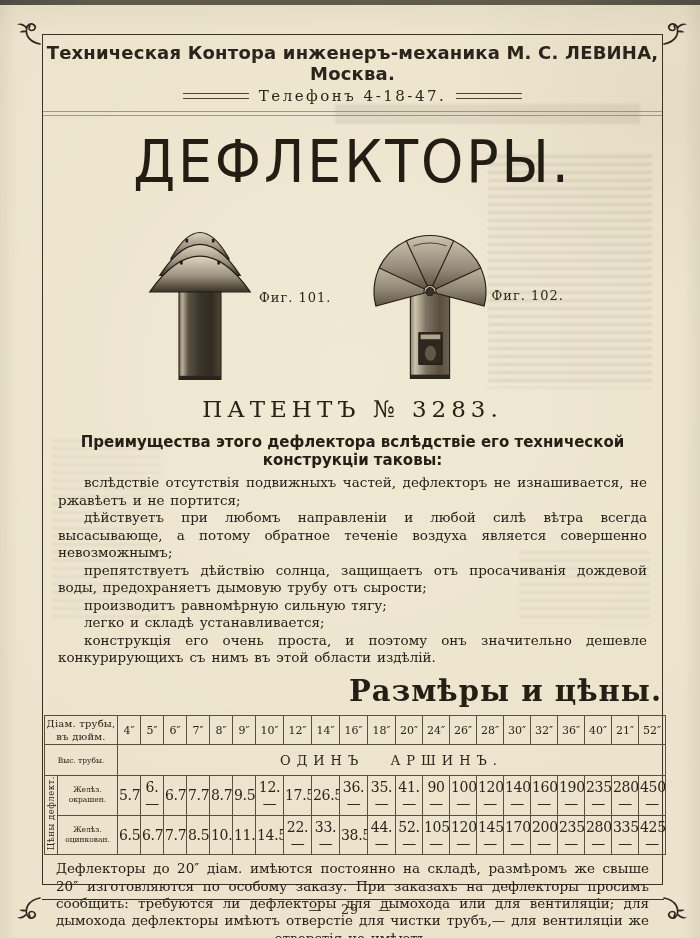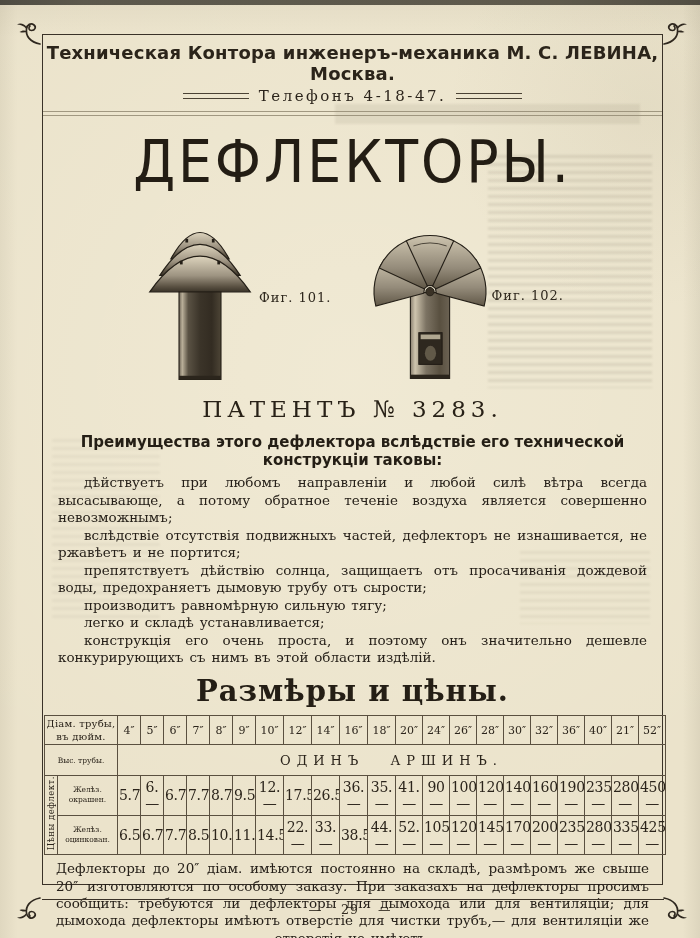--- a/index.html
+++ b/index.html
@@ -49,21 +49,21 @@
   .fig-caption{margin-top:5px;font-size:13px;letter-spacing:1px;color:#2e271d;}
 
   .patent{margin-top:12px;text-align:center;font-size:23px;letter-spacing:5px;color:#282117;}
 
   .adv-heading{margin-top:11px;text-align:center;font-family:"DejaVu Sans", sans-serif;
     font-weight:bold;font-size:15px;color:#241e15;}
   .advantages{margin:5px 15px 0;}
   .adv-p{margin:0;font-size:13.5px;line-height:1.3;text-align:justify;text-indent:26px;
     word-spacing:1.5px;color:#262019;}
 
-  .sizes-heading{margin-top:7px;text-align:center;font-weight:bold;font-size:29px;
+  .sizes-heading{margin-top:7px;text-align:right;font-weight:bold;font-size:29px;
     letter-spacing:1px;color:#241e15;}
 
   table.prices{margin:7px 1px 0;width:calc(100% - 2px);border-collapse:collapse;table-layout:fixed;}
   table.prices td{border:1px solid #5a5040;text-align:center;vertical-align:middle;
     padding:0 1px;overflow:hidden;}
   table.prices{border:1.6px solid #3a3228;}
   td.corner{font-size:10px;line-height:1.3;letter-spacing:.2px;}
   td.diam{font-size:11px;height:28px;}
   td.hlabel{font-size:7.5px;}
   td.arshin{font-size:13px;letter-spacing:6px;word-spacing:16px;height:30px;}
@@ -190,22 +190,22 @@
         <ellipse cx="65.5" cy="162" rx="6" ry="8" fill="#6a6150" opacity=".85"></ellipse>
       </svg>
       <div class="fig-caption">Фиг. 102.</div>
     </div>
   </div>
 
   <div class="patent">ПАТЕНТЪ № 3283.</div>
 
   <div class="adv-heading">Преимущества этого дефлектора вслѣдствіе его технической конструкціи таковы:</div>
   <div class="advantages">
+      <p class="adv-p">вслѣдствіе отсутствія подвижныхъ частей, дефлекторъ не изнашивается, не ржавѣетъ и не портится;</p>
       <p class="adv-p">дѣйствуетъ при любомъ направленіи и любой силѣ вѣтра всегда высасывающе, а потому обратное теченіе воздуха является совершенно невозможнымъ;</p>
-      <p class="adv-p">вслѣдствіе отсутствія подвижныхъ частей, дефлекторъ не изнашивается, не ржавѣетъ и не портится;</p>
       <p class="adv-p">препятствуетъ дѣйствію солнца, защищаетъ отъ просачиванія дождевой воды, предохраняетъ дымовую трубу отъ сырости;</p>
       <p class="adv-p">производитъ равномѣрную сильную тягу;</p>
       <p class="adv-p">легко и складѣ устанавливается;</p>
       <p class="adv-p">конструкція его очень проста, и поэтому онъ значительно дешевле конкурирующихъ съ нимъ въ этой области издѣлій.</p>
     </div>
 
   <div class="sizes-heading">Размѣры и цѣны.</div>
 
   <table class="prices">
     <colgroup>

